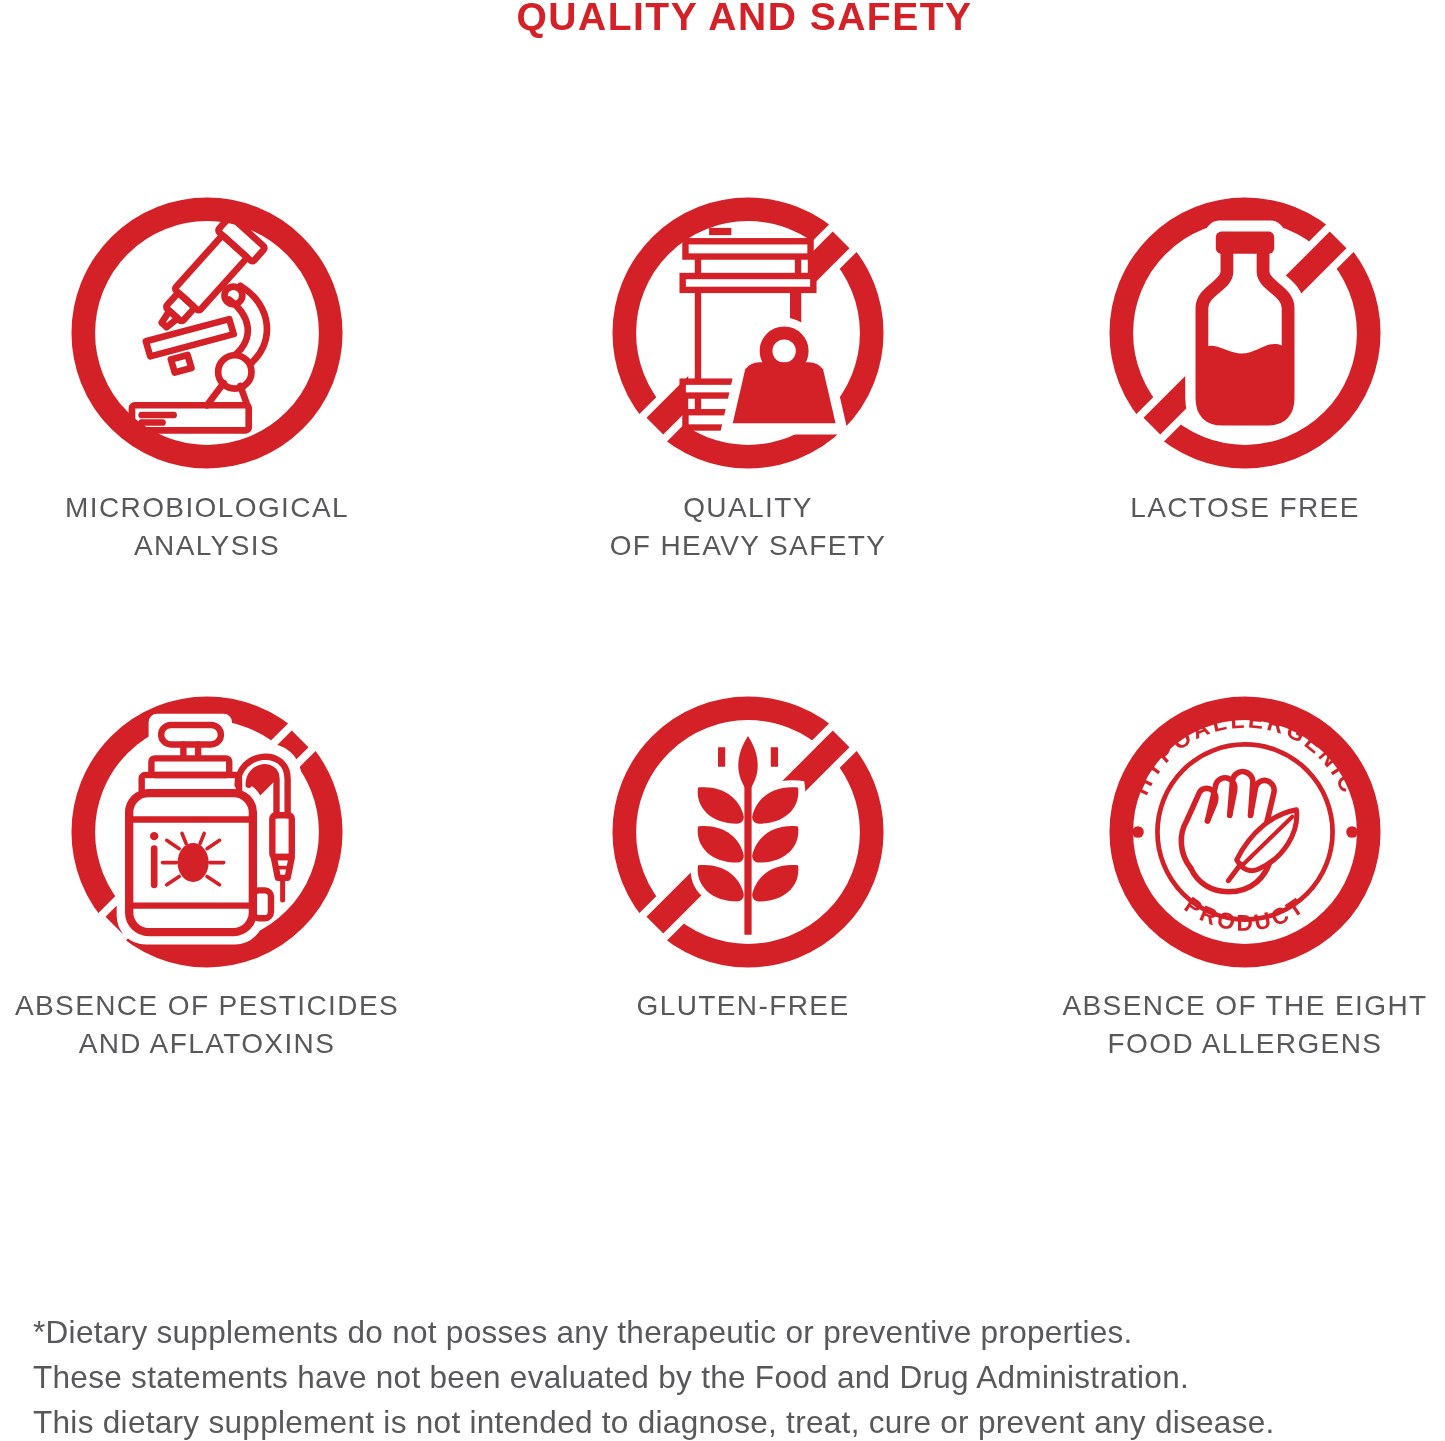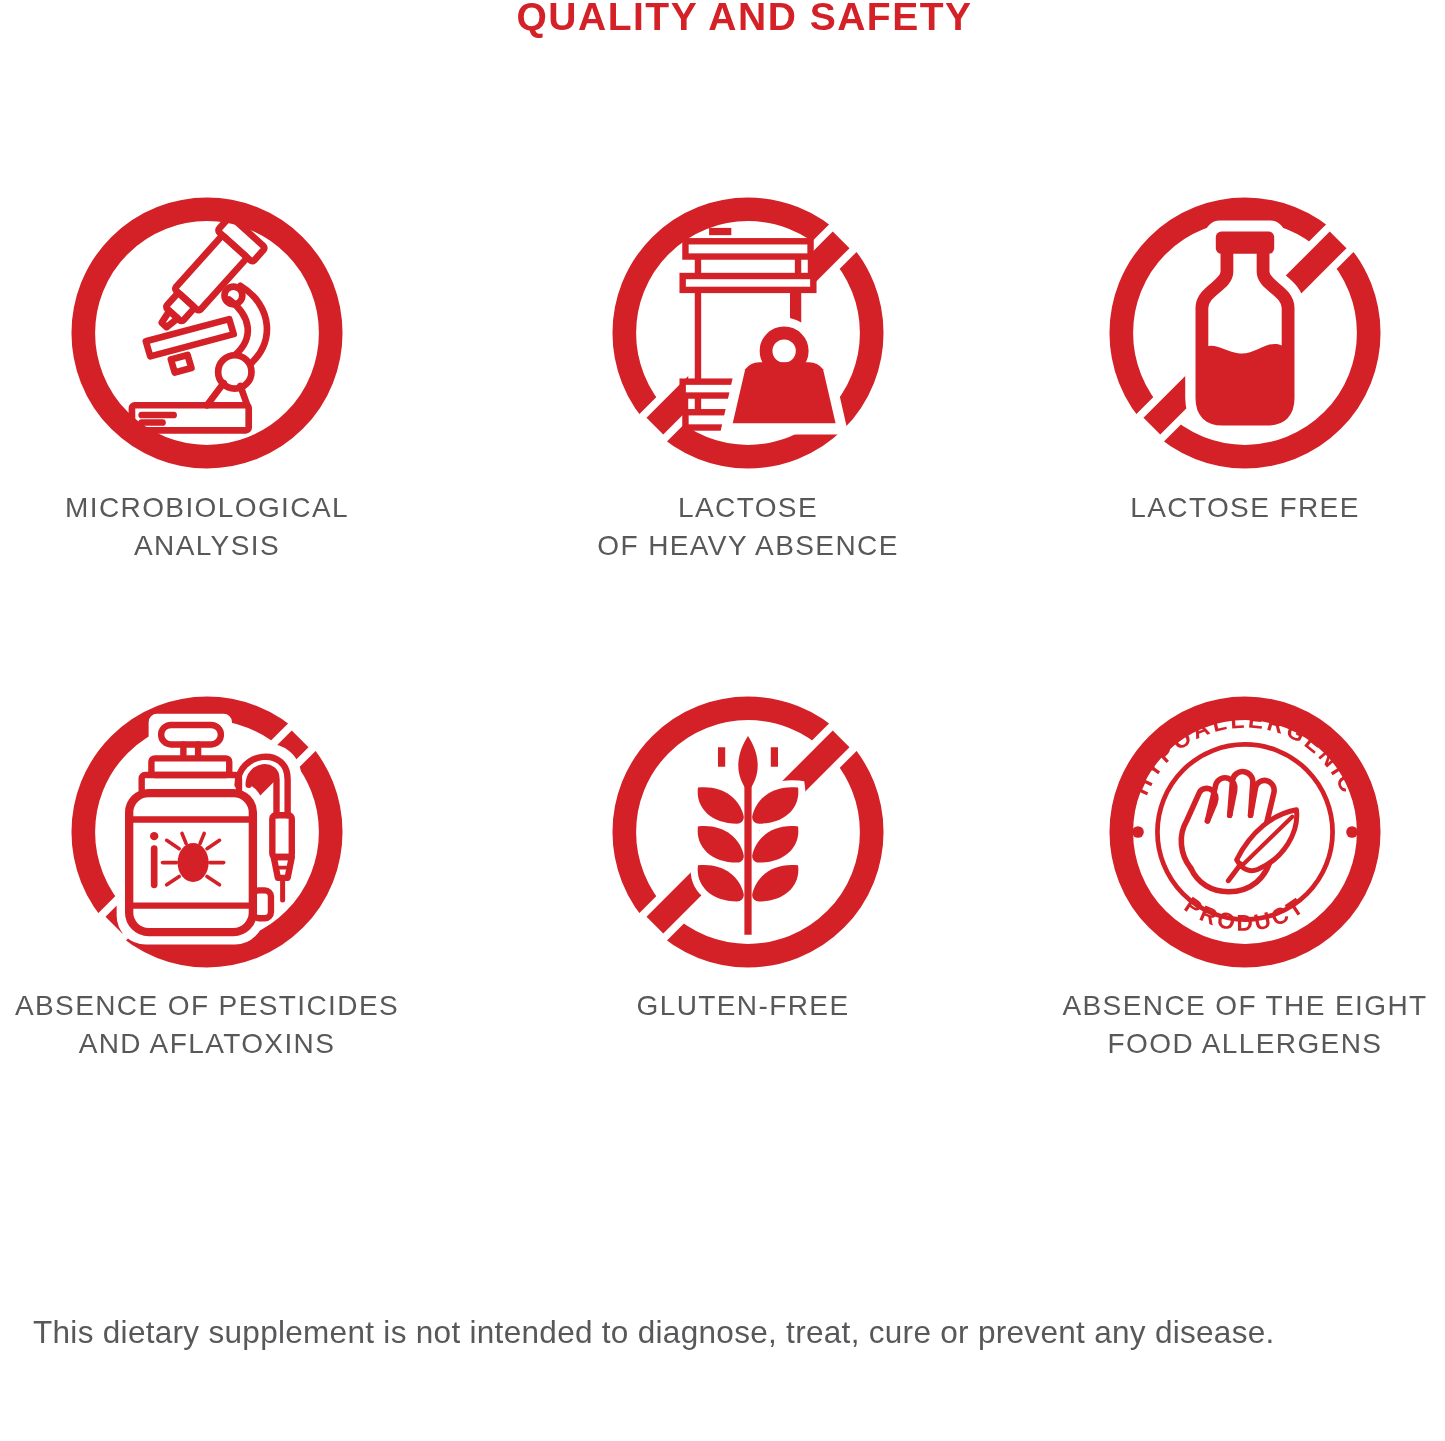--- a/index.html
+++ b/index.html
@@ -86,22 +86,22 @@
       <path d="M43.5,21 L43.5,28 C43.5,33 34.5,34.8 34.5,41 L34.5,73.5 Q34.5,81 42,81 L58,81 Q65.5,81 65.5,73.5 L65.5,41 C65.5,34.8 56.5,33 56.5,28 L56.5,21" fill="none" stroke="currentColor" stroke-width="4.6"></path>
       <rect x="39.5" y="13.5" width="21" height="8" rx="2" fill="currentColor"></rect>
     </g>
   </svg>
 
   <div class="label" style="left:-73px;top:489px">
     <div>MICROBIOLOGICAL</div>
     <div>ANALYSIS</div>
   </div>
   <div class="label" style="left:468px;top:489px">
-    <div>LACTOSE</div>
-    <div>OF HEAVY ABSENCE</div>
+    <div>QUALITY</div>
+    <div>OF HEAVY SAFETY</div>
   </div>
   <div class="label" style="left:965px;top:489px">
     <div>LACTOSE FREE</div>
     <div></div>
   </div>
 
   <svg class="icon" style="left:68px;top:693px" viewBox="0 0 100 100">
     <circle class="ring" cx="50" cy="50" r="44.5"></circle>
     <line class="cut" x1="85" y1="15" x2="15" y2="85"></line>
     <line class="slash" x1="83.5" y1="16.5" x2="16.5" y2="83.5"></line>
@@ -203,16 +203,18 @@
   <div class="label" style="left:463px;top:987px">
     <div>GLUTEN-FREE</div>
     <div></div>
   </div>
   <div class="label" style="left:965px;top:987px">
     <div>ABSENCE OF THE EIGHT</div>
     <div>FOOD ALLERGENS</div>
   </div>
 
   <div class="disclaimer">
+    <div>*Dietary supplements do not posses any therapeutic or preventive properties.</div>
+    <div>These statements have not been evaluated by the Food and Drug Administration.</div>
     <div>This dietary supplement is not intended to diagnose, treat, cure or prevent any disease.</div>
   </div>
 
 </div>
 
 </body></html>

